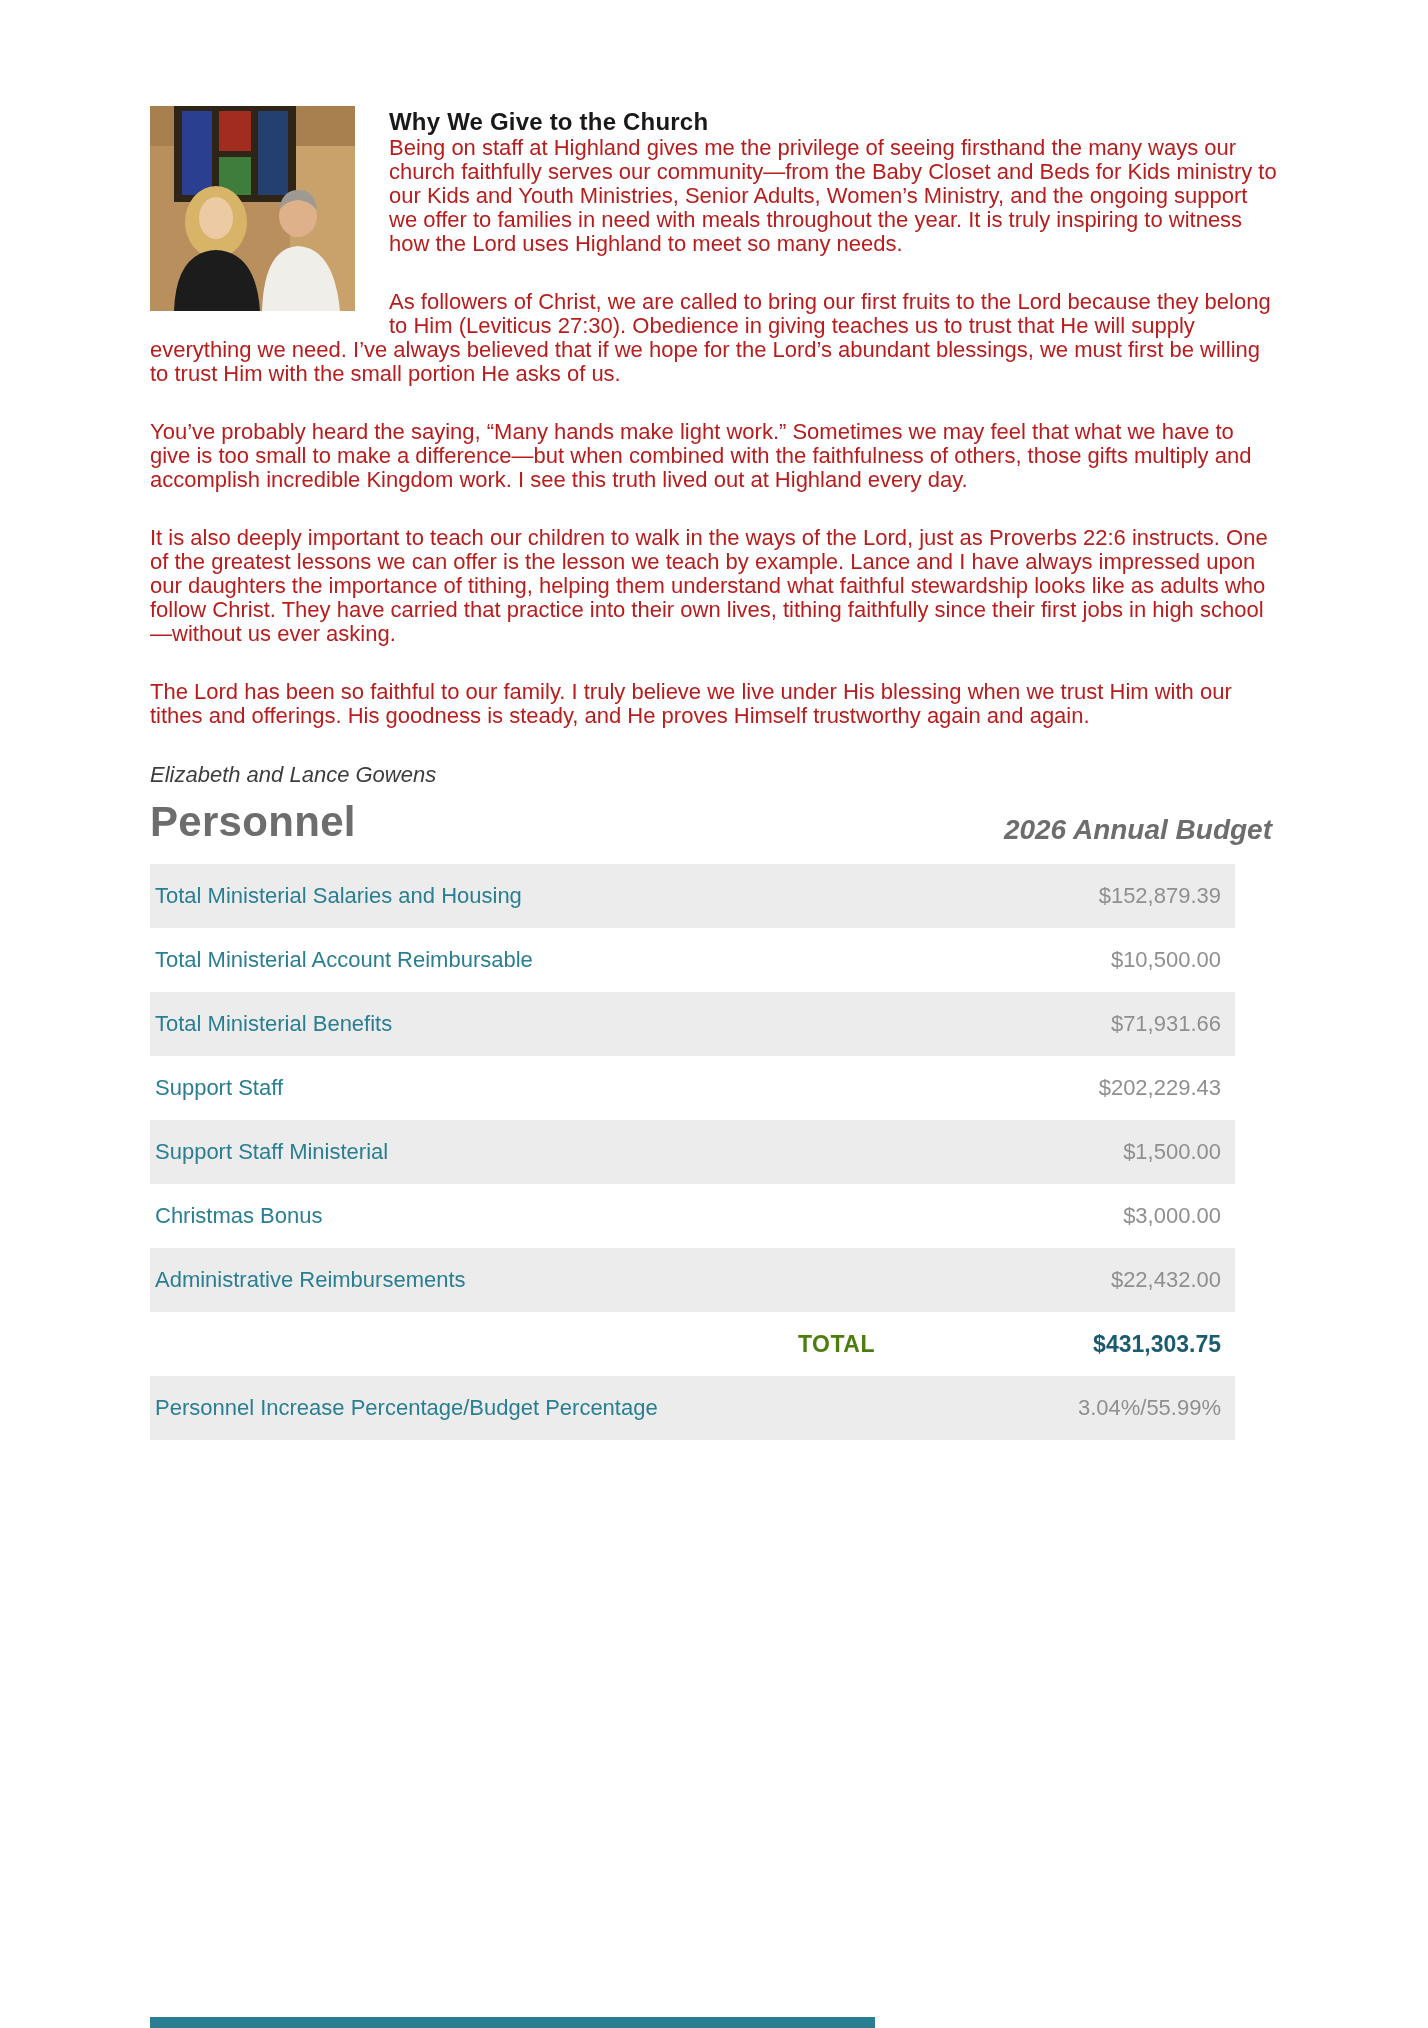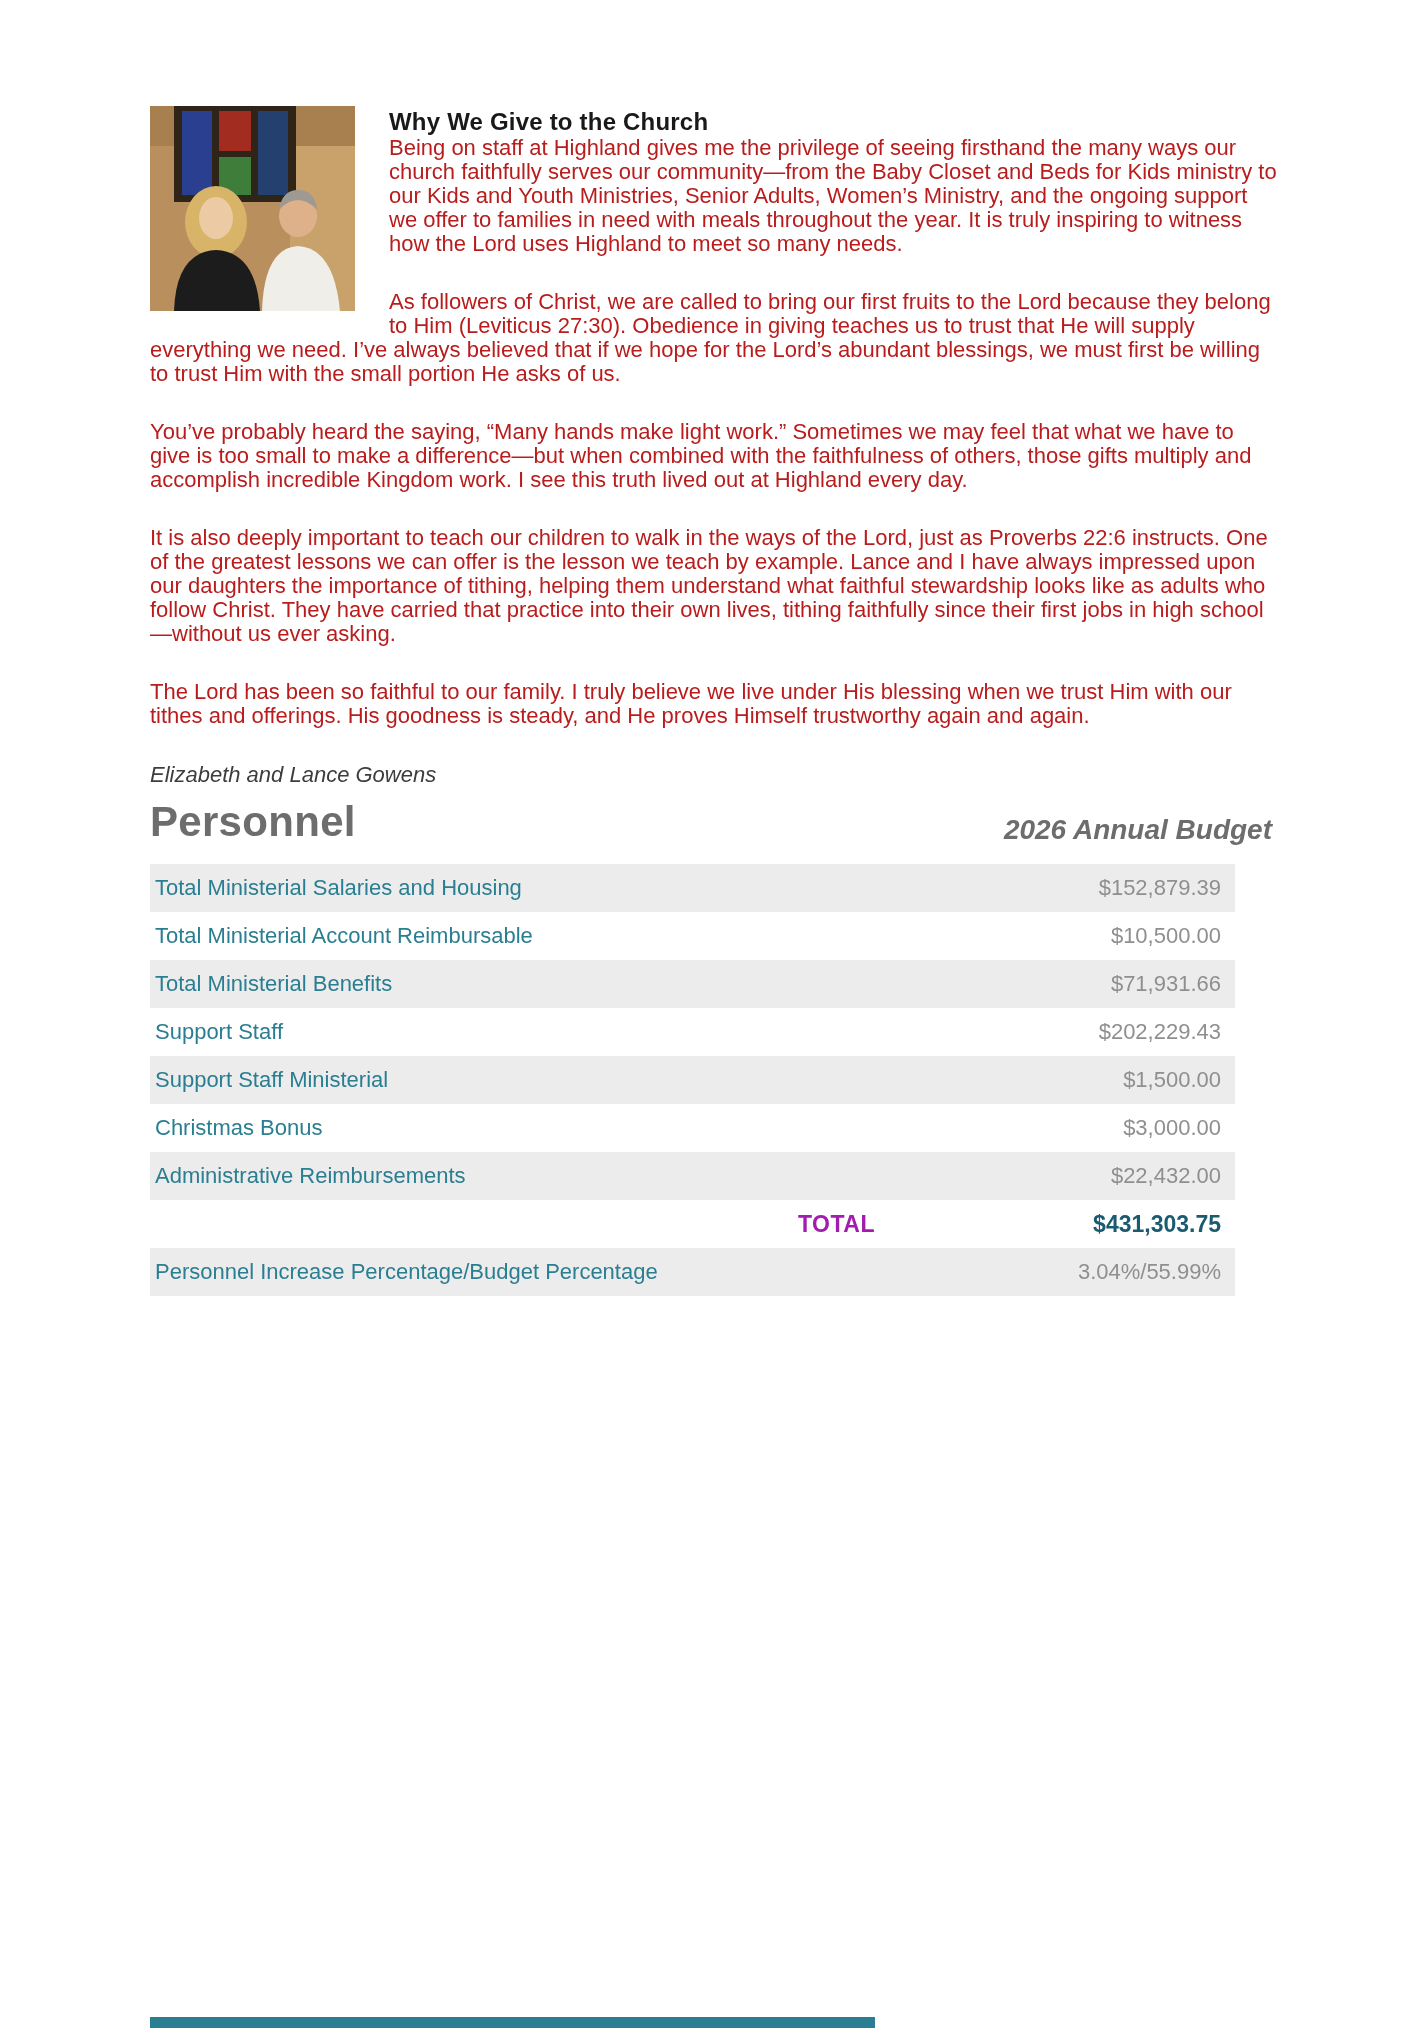--- a/index.html
+++ b/index.html
@@ -69,41 +69,41 @@
     font-style: italic;
     color: #6d6d6d;
     padding-right: 6px;
   }
   .budget-table {
     width: 1085px;
   }
   .row {
     display: flex;
     align-items: center;
-    height: 48px;
+    height: 64px;
   }
   .row:nth-child(odd) { background: #ececec; }
   .row .label {
     flex: 1;
     font-size: 22px;
     color: #2a7e91;
     padding-left: 5px;
   }
   .row .amount {
     width: 250px;
     text-align: right;
     font-size: 22px;
     color: #8f8f8f;
     padding-right: 14px;
   }
   .row.total .label {
     text-align: right;
     padding-right: 110px;
     font-weight: bold;
-    color: #a21caf;
+    color: #4d7c0f;
     font-size: 23px;
     letter-spacing: 0.5px;
   }
   .row.total .amount {
     font-weight: bold;
     color: #1b5b70;
     font-size: 23px;
   }
 
   

